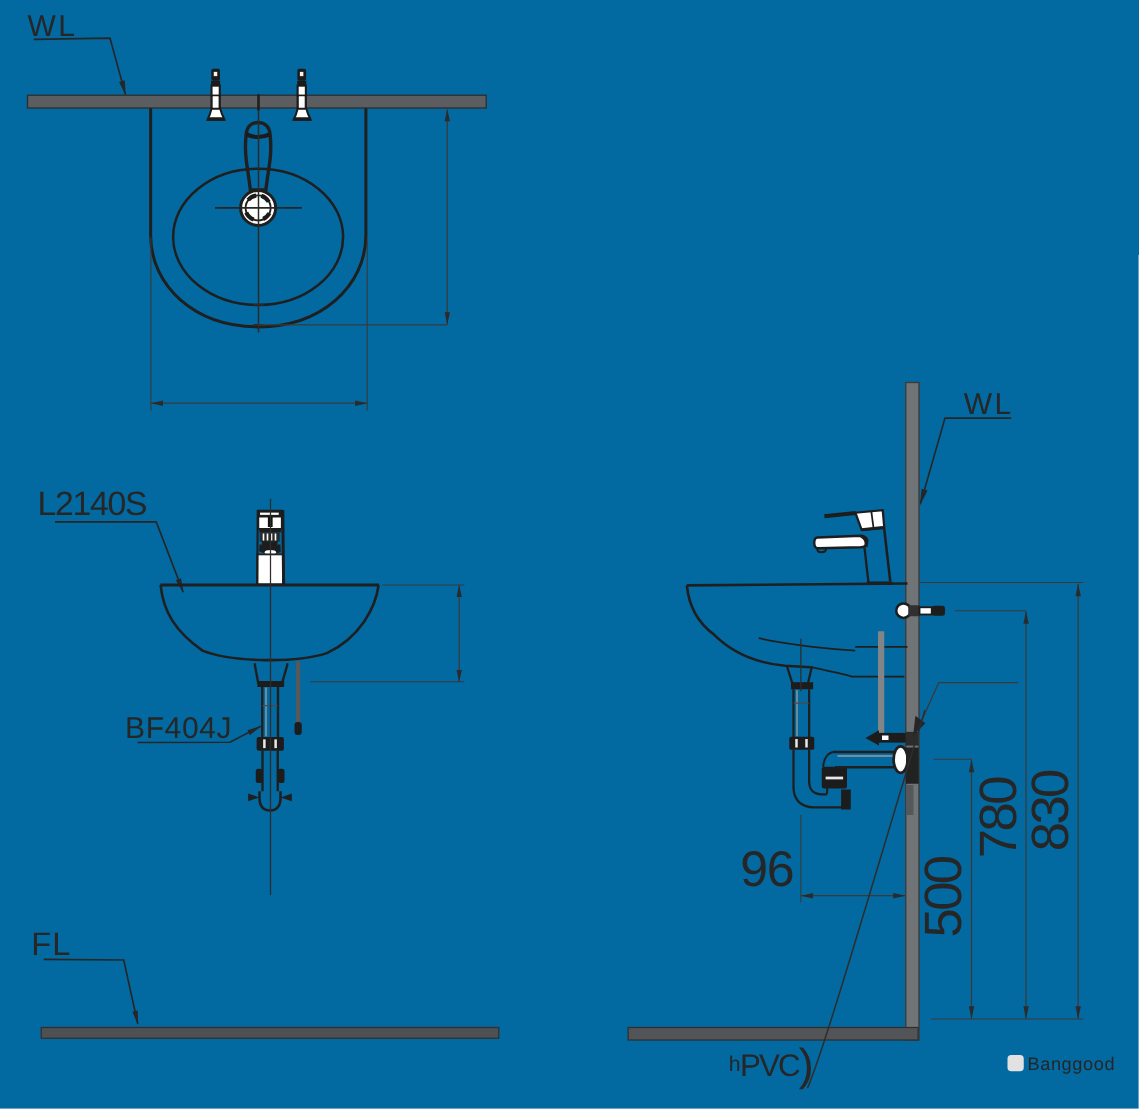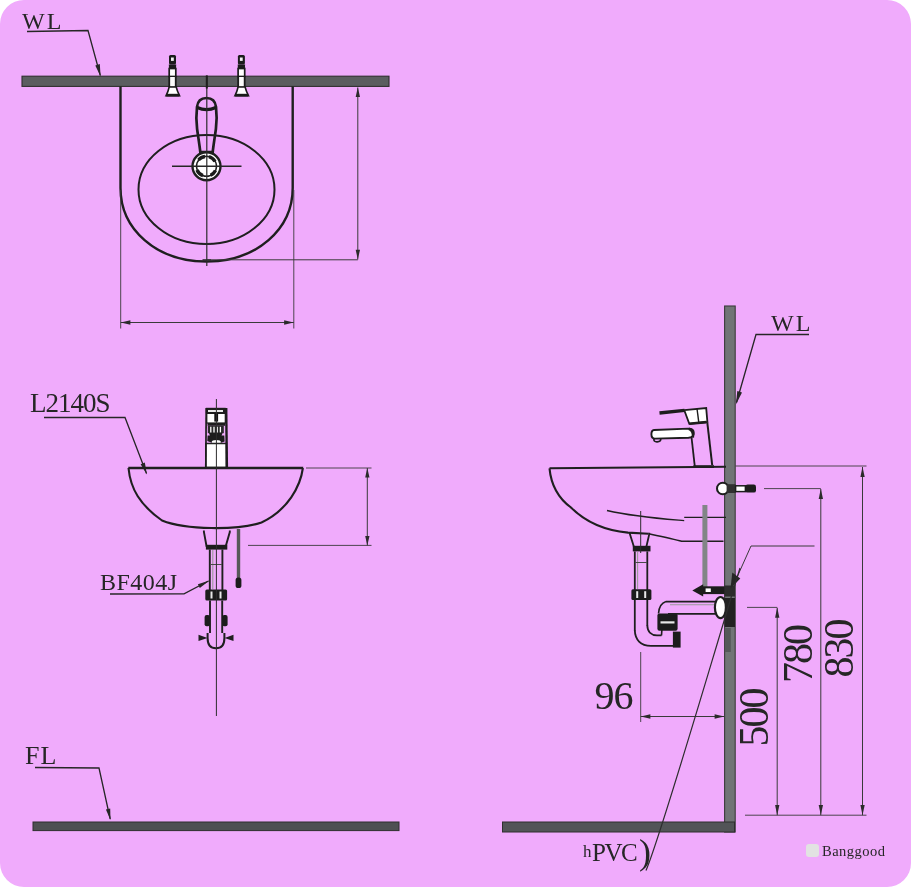--- a/index.html
+++ b/index.html
@@ -1,17 +1,17 @@
 <!DOCTYPE html>
 <html><head>
 <meta charset="utf-8">
 <style>
   html,body{margin:0;padding:0;background:#ffffff;}
-  #page{position:relative;width:911px;height:887px;background:#f0abfc;overflow:hidden;
-        font-family:Liberation Serif, serif;border-radius:24px;}
+  #page{position:relative;width:911px;height:887px;background:#0369a1;overflow:hidden;
+        font-family:Liberation Sans, sans-serif;}
   svg{position:absolute;left:0;top:0;}
   text{fill:#262626;}
 </style>
 </head>
 <body>
 <div id="page">
 <svg width="911" height="887" viewBox="0 0 911 887">
 
 <g>
   <text x="22" y="29" font-size="24" letter-spacing="2">WL</text>

